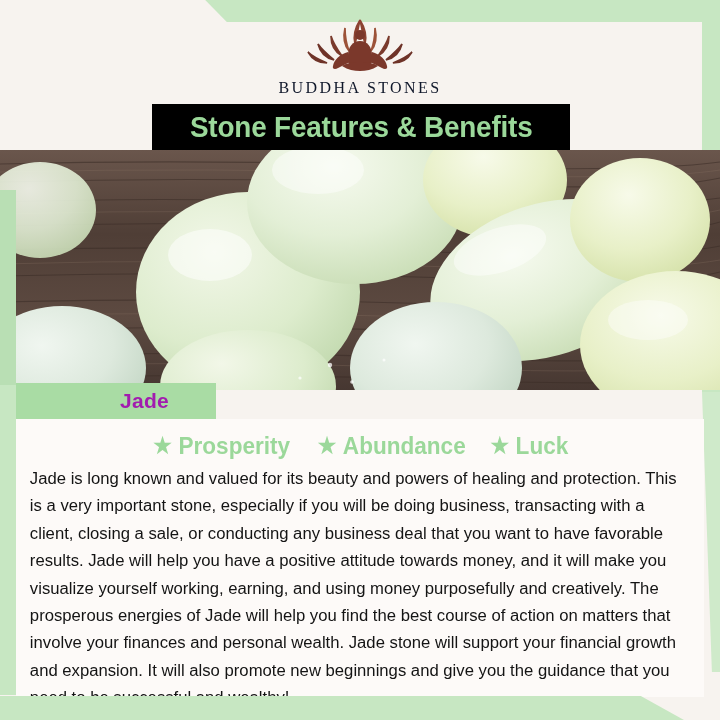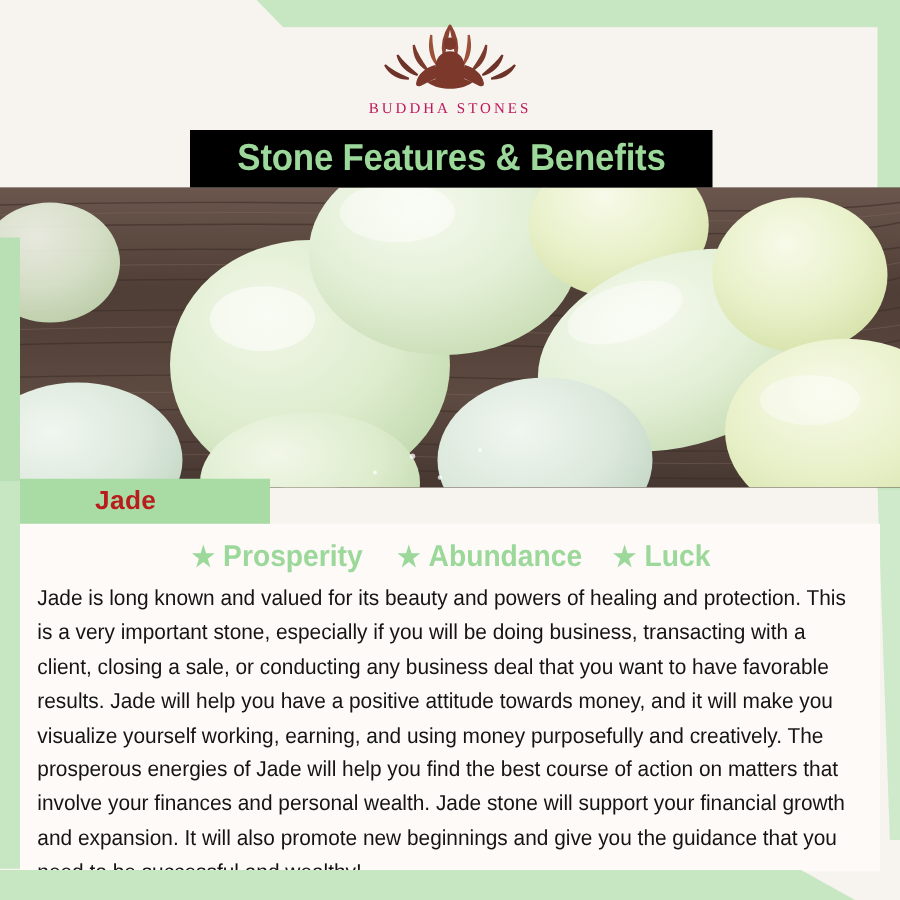--- a/index.html
+++ b/index.html
@@ -50,22 +50,22 @@
   
   .logo-wrap {
     position:absolute; top:14px; left:0; width:720px; height:92px;
     display:flex; flex-direction:column; align-items:center;
     justify-content:flex-start; z-index:4;
   }
   .lotus { width:124px; height:62px; display:block; }
   .brand-name {
     margin-top:3px;
     font-family:"Liberation Serif", serif;
-    font-size:12px; letter-spacing:2.4px;
-    color:#be185d; font-weight:400;
+    font-size:16px; letter-spacing:2.4px;
+    color:#0f172a; font-weight:400;
   }
 
   
   .title-panel {
     position:absolute; top:104px; left:152px;
     width:418px; height:46px;
     background:#000000;
     display:flex; align-items:center; justify-content:center;
     z-index:5;
   }
@@ -86,22 +86,22 @@
   .photo svg { display:block; width:720px; height:240px; }
 
   
   .jade-band {
     position:absolute; top:383px; left:16px;
     width:200px; height:36px;
     background:#a9dca4; z-index:4;
     display:flex; align-items:center;
   }
   .jade-label {
-    margin-left:60px;
-    color:#b91c1c; font-weight:700; font-size:21px;
+    margin-left:104px;
+    color:#a21caf; font-weight:700; font-size:21px;
     letter-spacing:0.3px;
   }
 
   
   .content {
     position:absolute; top:419px; left:16px;
     width:688px; height:278px;
     background:#fdfaf8; z-index:2;
     padding:12px 10px 0 10px;
   }

